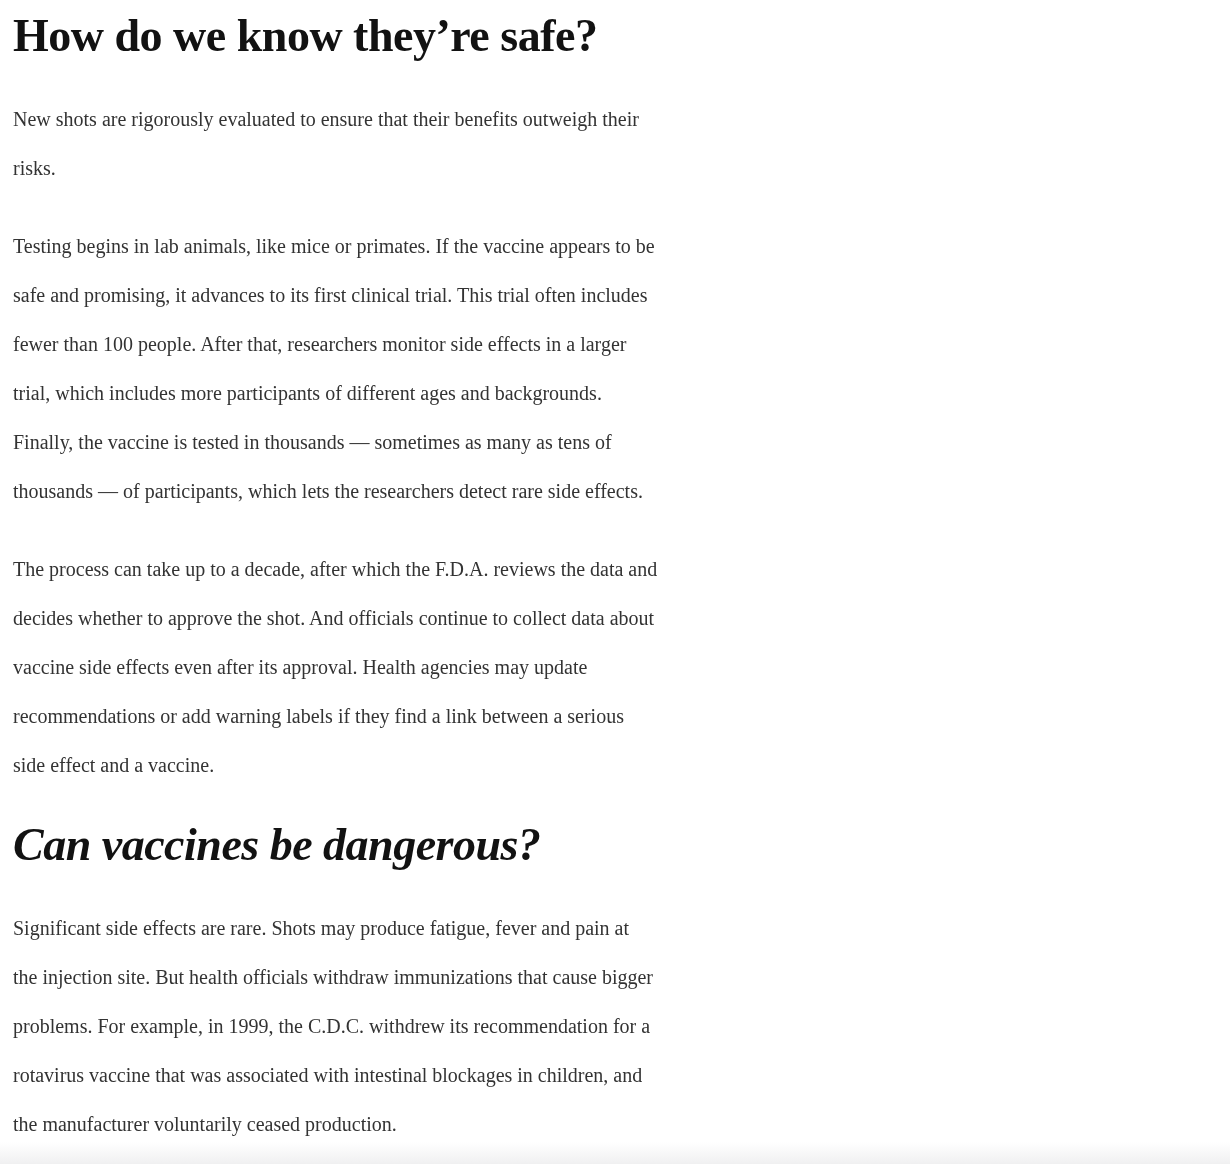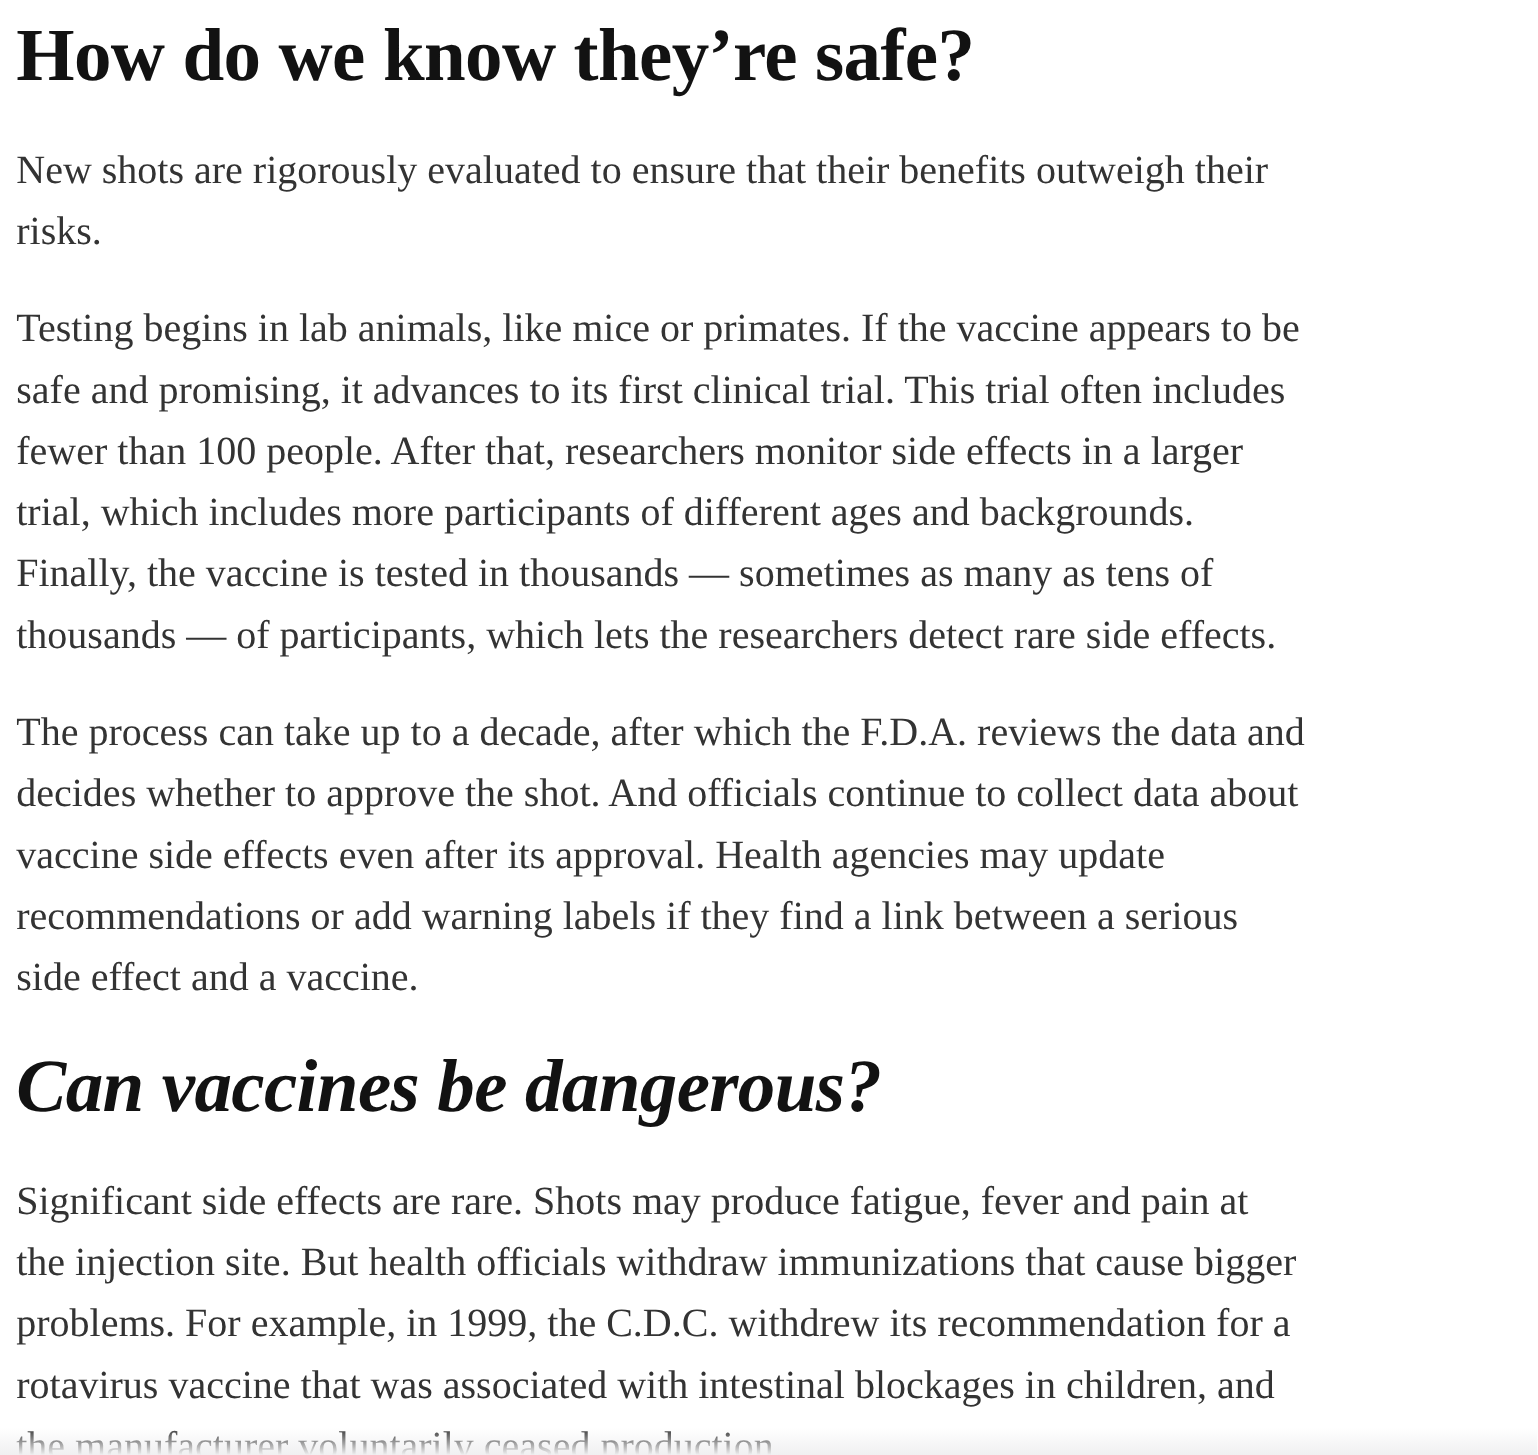--- a/index.html
+++ b/index.html
@@ -12,32 +12,32 @@
   .article {
     position: relative;
     width: 1230px;
     height: 1164px;
     padding: 10px 14px 0 13px;
     font-family: "Liberation Serif", "DejaVu Serif", serif;
   }
   .article h1 {
     font-family: "Liberation Serif", "DejaVu Serif", serif;
     font-weight: 700;
-    font-size: 60px;
+    font-size: 46px;
     line-height: 1.15;
     letter-spacing: -0.5px;
     color: #121212;
     margin: 0 0 32px 0;
   }
   .article h1.second {
     margin-top: 12px;
     font-style: italic;
   }
   .article p {
-    font-size: 32px;
+    font-size: 20px;
     line-height: 49px;
     color: #333333;
     white-space: pre-line;
     margin: 0 0 29px 0;
   }
   .bottom-fade {
     position: absolute;
     left: 0;
     bottom: 0;
     width: 1230px;

